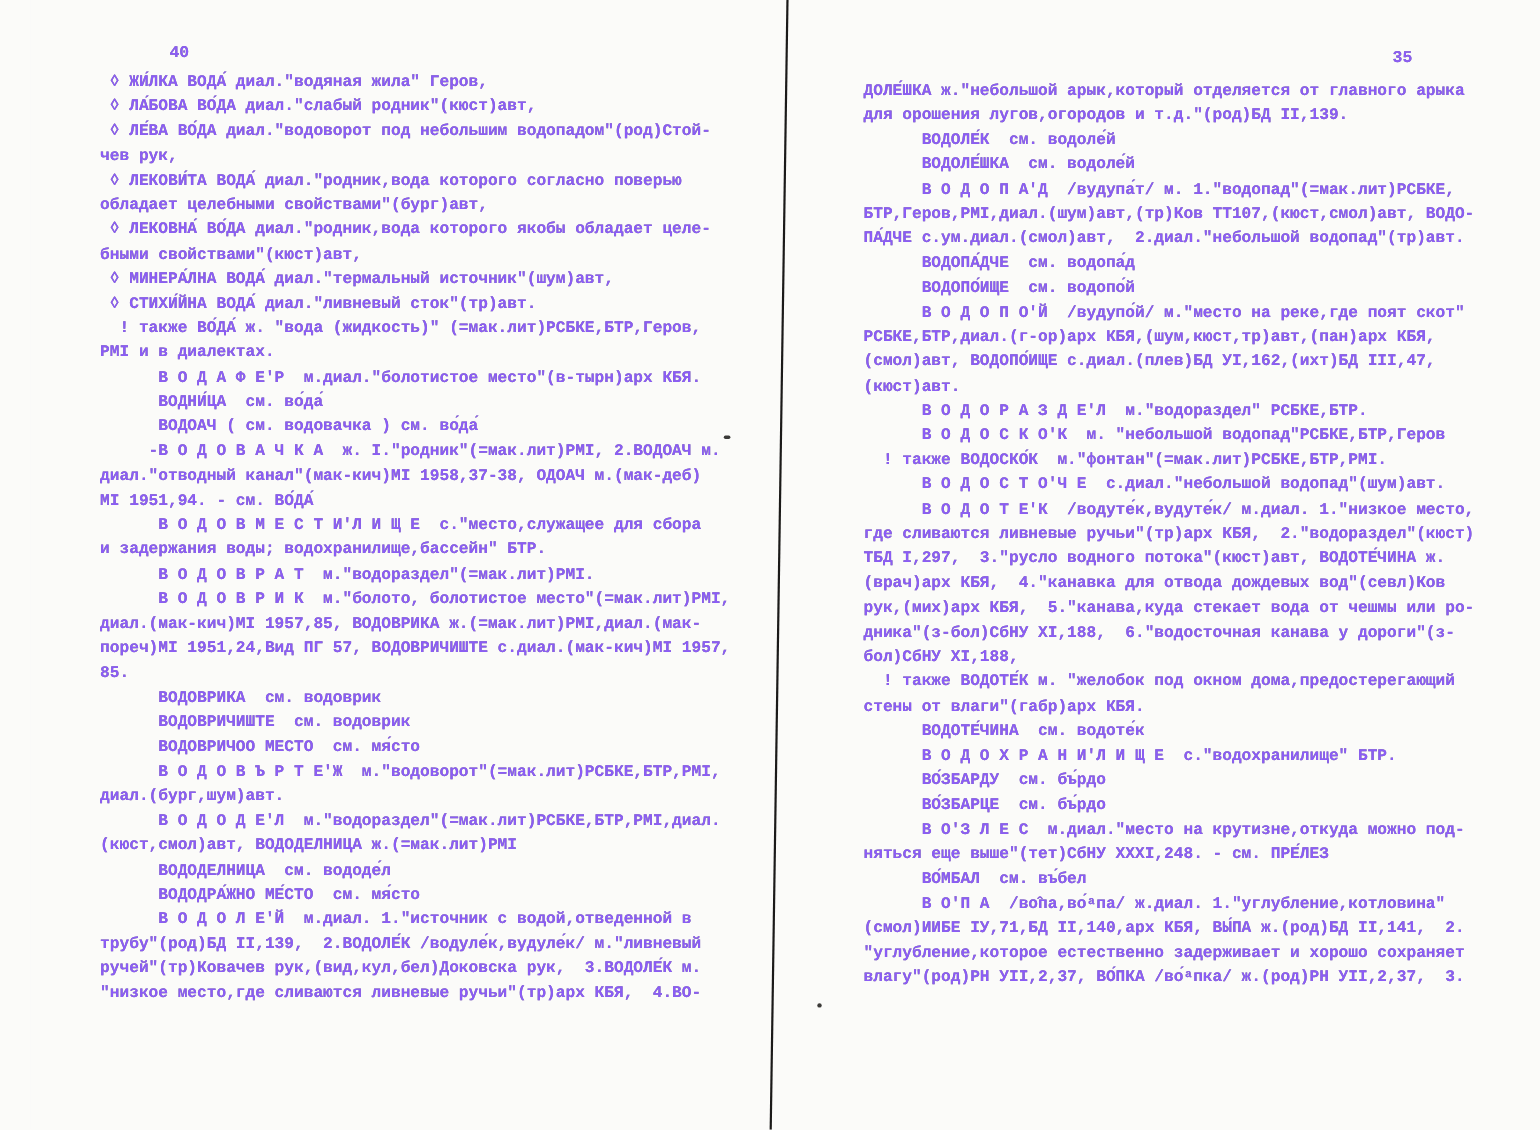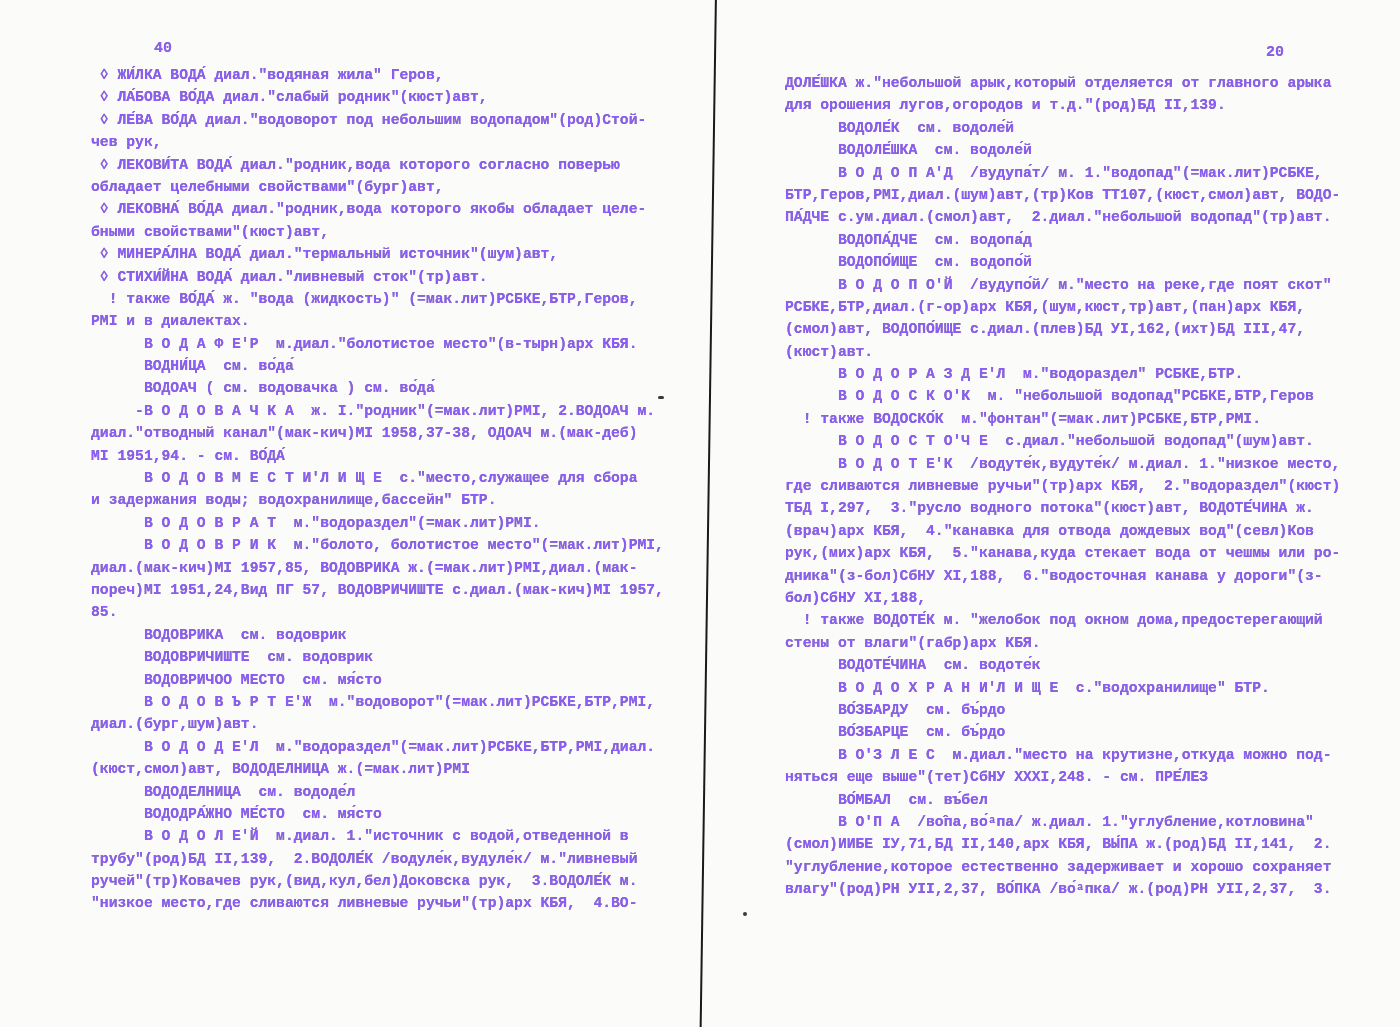--- a/index.html
+++ b/index.html
@@ -50,20 +50,20 @@
 <body>
 
 <div class="spread">
 
   <div class="page-number page-number-left">40</div>
 
   <div class="page-text page-text-left"><div class="line"> ◊ ЖИ́ЛКА ВОДА́ диал."водяная жила" Геров,</div><div class="line"> ◊ ЛА́БОВА ВО́ДА диал."слабый родник"(кюст)авт,</div><div class="line"> ◊ ЛЕ́ВА ВО́ДА диал."водоворот под небольшим водопадом"(род)Стой-</div><div class="line">чев рук,</div><div class="line"> ◊ ЛЕКОВИ́ТА ВОДА́ диал."родник,вода которого согласно поверью</div><div class="line">обладает целебными свойствами"(бург)авт,</div><div class="line"> ◊ ЛЕКОВНА́ ВО́ДА диал."родник,вода которого якобы обладает целе-</div><div class="line">бными свойствами"(кюст)авт,</div><div class="line"> ◊ МИНЕРА́ЛНА ВОДА́ диал."термальный источник"(шум)авт,</div><div class="line"> ◊ СТИХИ́ЙНА ВОДА́ диал."ливневый сток"(тр)авт.</div><div class="line">  ! также ВО́ДА́ ж. "вода (жидкость)" (=мак.лит)РСБКЕ,БТР,Геров,</div><div class="line">РМI и в диалектах.</div><div class="line">      В О Д А Ф Е'Р  м.диал."болотистое место"(в-тырн)арх КБЯ.</div><div class="line">      ВОДНИ́ЦА  см. во́да́</div><div class="line">      ВОДОАЧ ( см. водовачка ) см. во́да́</div><div class="line">     -В О Д О В А Ч К А  ж. I."родник"(=мак.лит)РМI, 2.ВОДОАЧ м.</div><div class="line">диал."отводный канал"(мак-кич)МI 1958,37-38, ОДОАЧ м.(мак-деб)</div><div class="line">МI 1951,94. - см. ВО́ДА́</div><div class="line">      В О Д О В М Е С Т И'Л И Щ Е  с."место,служащее для сбора</div><div class="line">и задержания воды; водохранилище,бассейн" БТР.</div><div class="line">      В О Д О В Р А Т  м."водораздел"(=мак.лит)РМI.</div><div class="line">      В О Д О В Р И К  м."болото, болотистое место"(=мак.лит)РМI,</div><div class="line">диал.(мак-кич)МI 1957,85, ВОДОВРИКА ж.(=мак.лит)РМI,диал.(мак-</div><div class="line">пореч)МI 1951,24,Вид ПГ 57, ВОДОВРИЧИШТЕ с.диал.(мак-кич)МI 1957,</div><div class="line">85.</div><div class="line">      ВОДОВРИКА  см. водоврик</div><div class="line">      ВОДОВРИЧИШТЕ  см. водоврик</div><div class="line">      ВОДОВРИЧОО МЕСТО  см. мя́сто</div><div class="line">      В О Д О В Ъ Р Т Е'Ж  м."водоворот"(=мак.лит)РСБКЕ,БТР,РМI,</div><div class="line">диал.(бург,шум)авт.</div><div class="line">      В О Д О Д Е'Л  м."водораздел"(=мак.лит)РСБКЕ,БТР,РМI,диал.</div><div class="line">(кюст,смол)авт, ВОДОДЕЛНИЦА ж.(=мак.лит)РМI</div><div class="line">      ВОДОДЕЛНИЦА  см. вододе́л</div><div class="line">      ВОДОДРА́ЖНО МЕ́СТО  см. мя́сто</div><div class="line">      В О Д О Л Е'Й  м.диал. 1."источник с водой,отведенной в</div><div class="line">трубу"(род)БД II,139,  2.ВОДОЛЕ́К /водуле́к,вудуле́к/ м."ливневый</div><div class="line">ручей"(тр)Ковачев рук,(вид,кул,бел)Доковска рук,  3.ВОДОЛЕ́К м.</div><div class="line">"низкое место,где сливаются ливневые ручьи"(тр)арх КБЯ,  4.ВО-</div></div>
 
   <div class="gutter"></div>
 
-  <div class="page-number page-number-right">20</div>
+  <div class="page-number page-number-right">35</div>
 
   <div class="page-text page-text-right"><div class="line">ДОЛЕ́ШКА ж."небольшой арык,который отделяется от главного арыка</div><div class="line">для орошения лугов,огородов и т.д."(род)БД II,139.</div><div class="line">      ВОДОЛЕ́К  см. водоле́й</div><div class="line">      ВОДОЛЕ́ШКА  см. водоле́й</div><div class="line">      В О Д О П А'Д  /вудупа́т/ м. 1."водопад"(=мак.лит)РСБКЕ,</div><div class="line">БТР,Геров,РМI,диал.(шум)авт,(тр)Ков ТТ107,(кюст,смол)авт, ВОДО-</div><div class="line">ПА́ДЧЕ с.ум.диал.(смол)авт,  2.диал."небольшой водопад"(тр)авт.</div><div class="line">      ВОДОПА́ДЧЕ  см. водопа́д</div><div class="line">      ВОДОПО́ИЩЕ  см. водопо́й</div><div class="line">      В О Д О П О'Й  /вудупо́й/ м."место на реке,где поят скот"</div><div class="line">РСБКЕ,БТР,диал.(г-ор)арх КБЯ,(шум,кюст,тр)авт,(пан)арх КБЯ,</div><div class="line">(смол)авт, ВОДОПО́ИЩЕ с.диал.(плев)БД УI,162,(ихт)БД III,47,</div><div class="line">(кюст)авт.</div><div class="line">      В О Д О Р А З Д Е'Л  м."водораздел" РСБКЕ,БТР.</div><div class="line">      В О Д О С К О'К  м. "небольшой водопад"РСБКЕ,БТР,Геров</div><div class="line">  ! также ВОДОСКО́К  м."фонтан"(=мак.лит)РСБКЕ,БТР,РМI.</div><div class="line">      В О Д О С Т О'Ч Е  с.диал."небольшой водопад"(шум)авт.</div><div class="line">      В О Д О Т Е'К  /водуте́к,вудуте́к/ м.диал. 1."низкое место,</div><div class="line">где сливаются ливневые ручьи"(тр)арх КБЯ,  2."водораздел"(кюст)</div><div class="line">ТБД I,297,  3."русло водного потока"(кюст)авт, ВОДОТЕ́ЧИНА ж.</div><div class="line">(врач)арх КБЯ,  4."канавка для отвода дождевых вод"(севл)Ков</div><div class="line">рук,(мих)арх КБЯ,  5."канава,куда стекает вода от чешмы или ро-</div><div class="line">дника"(з-бол)СбНУ XI,188,  6."водосточная канава у дороги"(з-</div><div class="line">бол)СбНУ XI,188,</div><div class="line">  ! также ВОДОТЕ́К м. "желобок под окном дома,предостерегающий</div><div class="line">стены от влаги"(габр)арх КБЯ.</div><div class="line">      ВОДОТЕ́ЧИНА  см. водоте́к</div><div class="line">      В О Д О Х Р А Н И'Л И Щ Е  с."водохранилище" БТР.</div><div class="line">      ВО́ЗБАРДУ  см. бъ́рдо</div><div class="line">      ВО́ЗБАРЦЕ  см. бъ́рдо</div><div class="line">      В О'З Л Е С  м.диал."место на крутизне,откуда можно под-</div><div class="line">няться еще выше"(тет)СбНУ XXXI,248. - см. ПРЕ́ЛЕЗ</div><div class="line">      ВО́МБАЛ  см. въ́бел</div><div class="line">      В О'П А  /во̂па,во́ᵃпа/ ж.диал. 1."углубление,котловина"</div><div class="line">(смол)ИИБЕ IУ,71,БД II,140,арх КБЯ, ВЫ́ПА ж.(род)БД II,141,  2.</div><div class="line">"углубление,которое естественно задерживает и хорошо сохраняет</div><div class="line">влагу"(род)РН УII,2,37, ВО́ПКА /во́ᵃпка/ ж.(род)РН УII,2,37,  3.</div></div>
 
   <div class="speck speck-1"></div>
   <div class="speck speck-2"></div>
 
 </div>
 
 </body></html>

